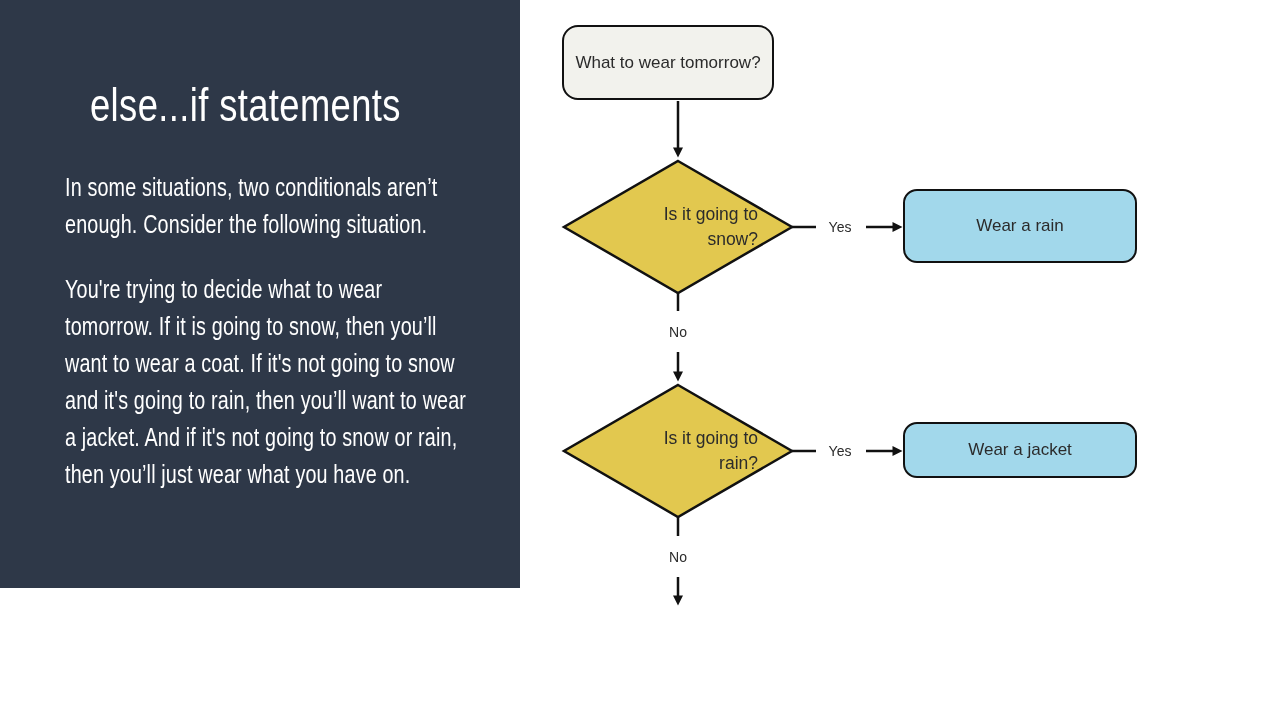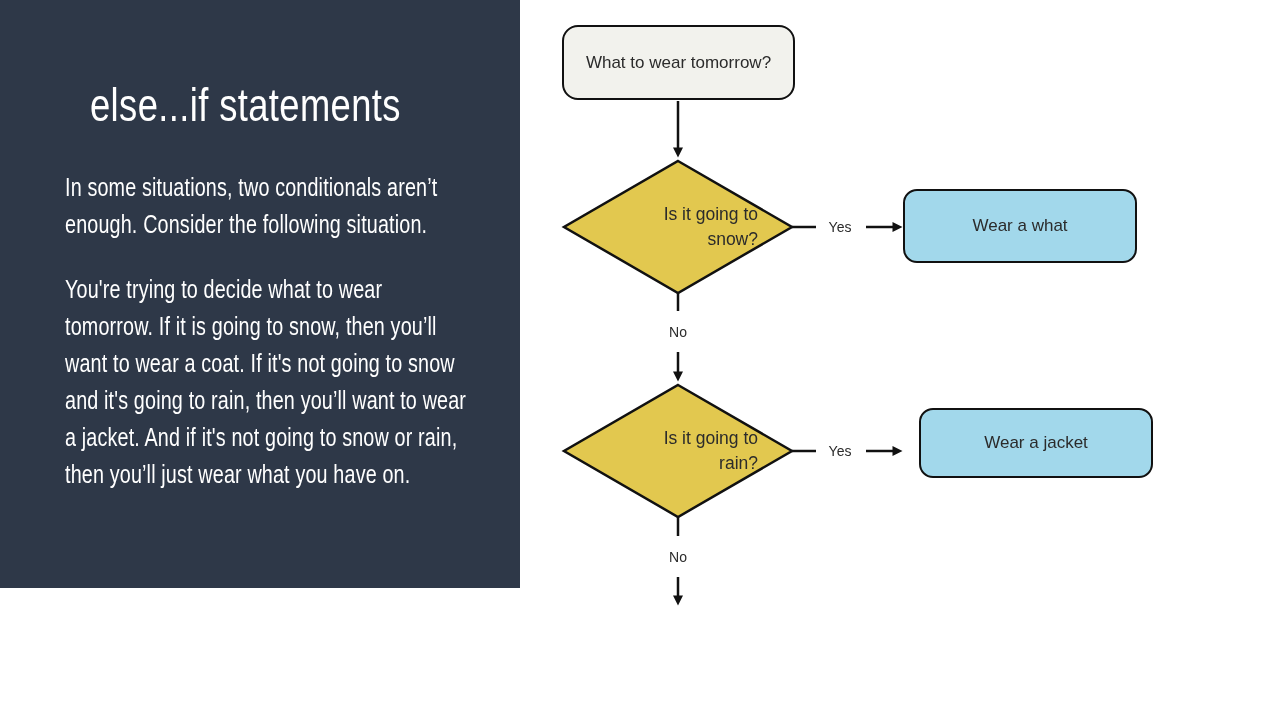--- a/index.html
+++ b/index.html
@@ -28,26 +28,26 @@
   .p2{top:271px}
   
   svg.chart{position:absolute;left:0;top:0;width:1263px;height:709px;}
   .node{
     position:absolute;display:flex;align-items:center;justify-content:center;
     text-align:center;box-sizing:border-box;
     border:2.5px solid var(--stroke,#111111);
     color:var(--node-text,#2b2b2b);font-size:17px;line-height:24px;
   }
   .start{
-    left:562px;top:25px;width:233px;height:75px;border-radius:16px;
+    left:562px;top:25px;width:212px;height:75px;border-radius:16px;
     background:var(--start-fill,#f2f2ed);
   }
   .result{background:var(--result-fill,#a2d8eb);border-radius:14px;}
   .r1{left:903px;top:189px;width:234px;height:74px;}
-  .r2{left:903px;top:408px;width:234px;height:70px;margin-left:16px;}
+  .r2{left:903px;top:422px;width:234px;height:56px;}
   .r3{left:562px;top:608px;width:230px;height:78px;white-space:pre-line;font-size:17.5px;}
   .dlabel{
     position:absolute;width:160px;text-align:right;
     font-size:17.5px;line-height:25px;color:var(--node-text,#2b2b2b);
     white-space:pre-line;
   }
   .d1{left:598px;top:202px;}
   .d2{left:598px;top:426px;}
   .edge-label{
     position:absolute;width:50px;text-align:center;
@@ -98,19 +98,19 @@
 snow?</div>
   <div class="dlabel d2">Is it going to
 rain?</div>
 
   <div class="edge-label yes1">Yes</div>
   <div class="edge-label no1">No</div>
   <div class="edge-label yes2">Yes</div>
   <div class="edge-label no2">No</div>
 
   <div class="node result r1">
-    <span>Wear a what</span>
+    <span>Wear a rain</span>
   </div>
   <div class="node result r2">
     <span>Wear a jacket</span>
   </div>
 
 </div>
 
 </body></html>

